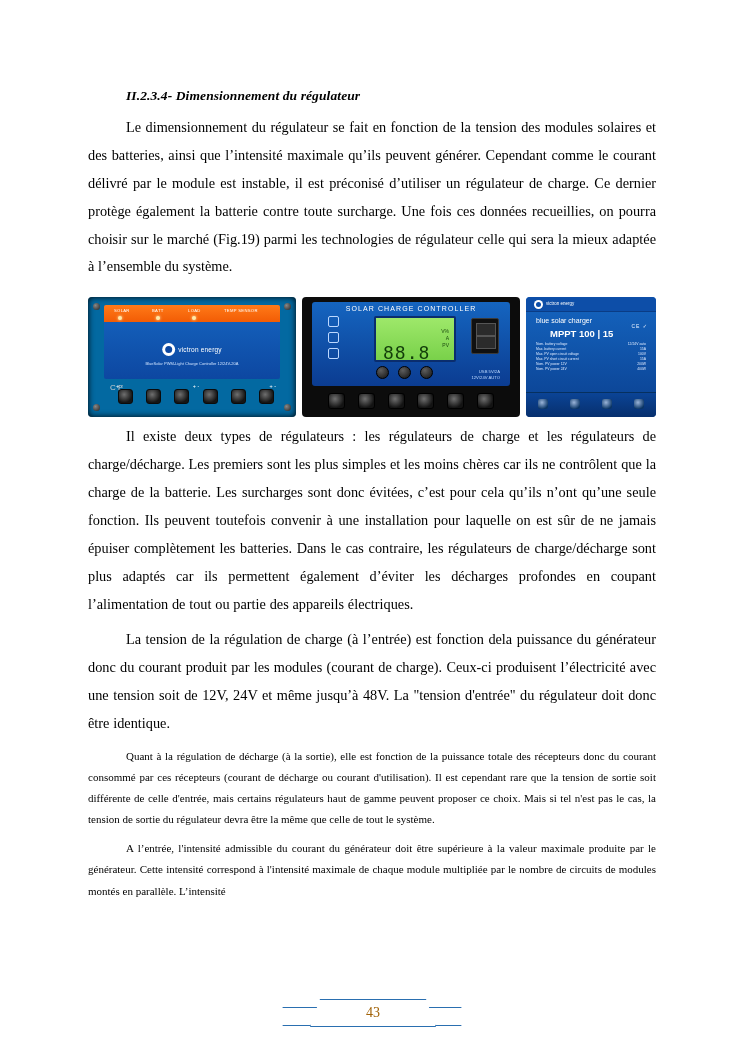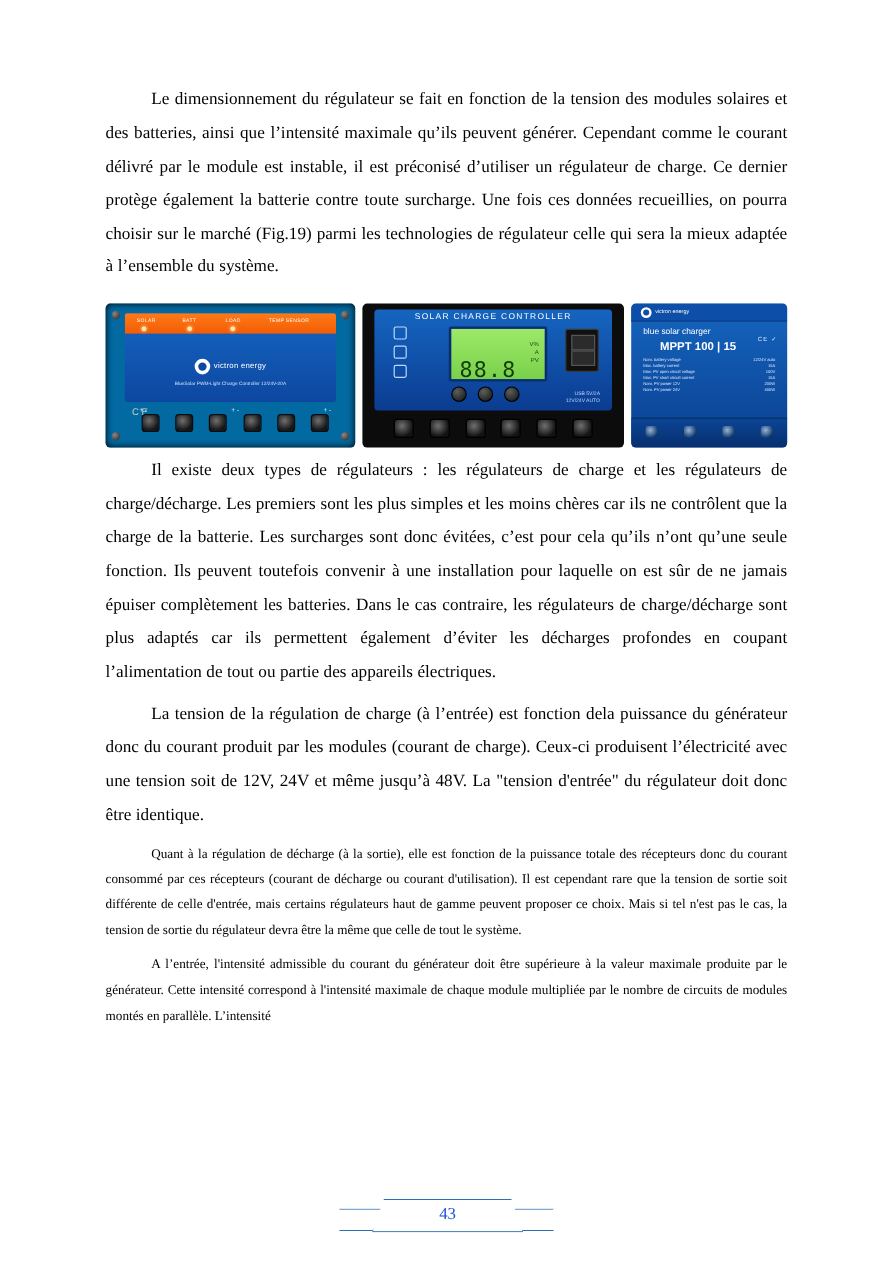--- a/index.html
+++ b/index.html
@@ -409,28 +409,29 @@
     border: 1px solid #2a6fb0;
     background: #ffffff;
     clip-path: polygon(10px 0, calc(100% - 10px) 0, 100% 100%, 0 100%);
     display: flex;
     align-items: center;
     justify-content: center;
   }
   .ribbon .num {
     font-family: "Liberation Serif", serif;
     font-size: 14px;
-    color: #1d4ed8;
+    color: #a16207;
   }
 </style>
 </head>
 <body>
 
 <div class="page">
 
+  <div class="heading">II.2.3.4- Dimensionnement du régulateur</div>
 
   <p class="body">Le dimensionnement du régulateur se fait en fonction de la tension des modules solaires et des batteries, ainsi que l’intensité maximale qu’ils peuvent générer. Cependant comme le courant délivré par le module est instable, il est préconisé d’utiliser un régulateur de charge. Ce dernier protège également la batterie contre toute surcharge.   Une fois ces données recueillies, on pourra choisir sur le marché (Fig.19) parmi les technologies de régulateur celle qui sera la mieux adaptée à l’ensemble du système.</p>
 
   <div class="figure-row">
 
     <div class="dev1">
       <span class="screw s1"></span>
       <span class="screw s2"></span>
       <span class="screw s3"></span>
       <span class="screw s4"></span>

